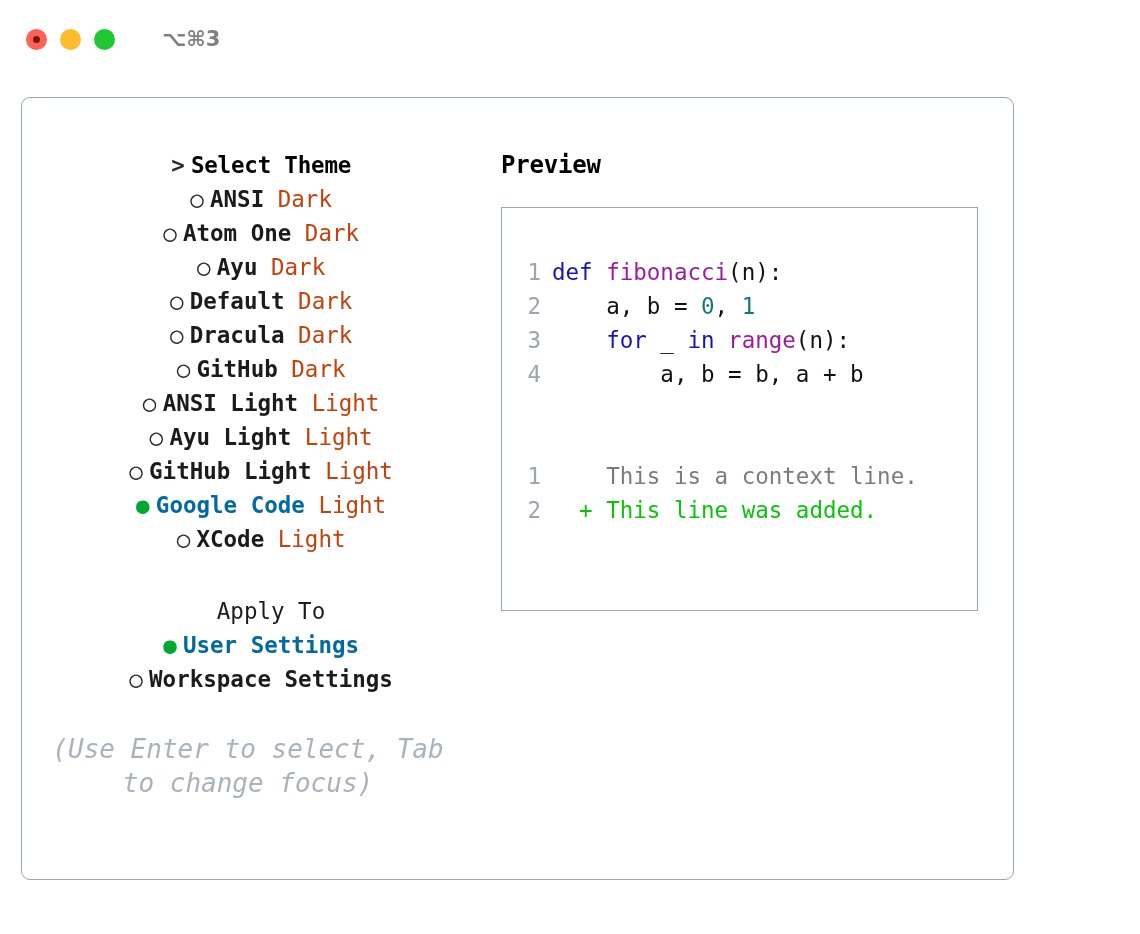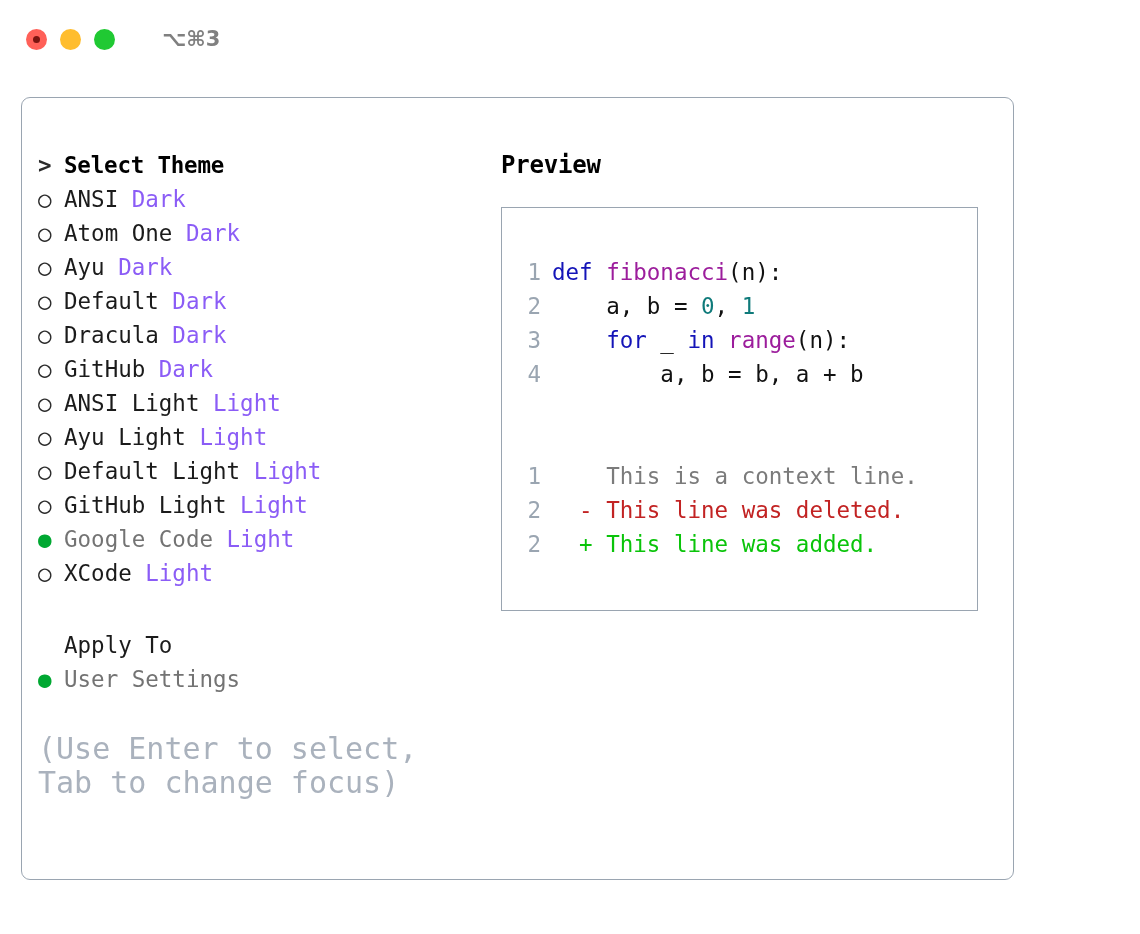--- a/index.html
+++ b/index.html
@@ -80,20 +80,21 @@
     left: 0; top: 0;
     width: 100%; height: 100%;
   }
 
   
   .left-col {
     position: absolute;
     left: 16px;
     top: 50px;
     width: 440px;
+    text-align: center;
   }
 
   .row {
     height: 34px;
     line-height: 34px;
     font-size: 22.5px;
     white-space: nowrap;
     color: #1b1b1b;
   }
   .heading {
@@ -101,33 +102,34 @@
     color: #000000;
     letter-spacing: -0.2px;
   }
   .marker {
     display: inline-block;
     width: 26px;
     color: #2b2b2b;
   }
   .marker-filled { color: #00a832; }
   .marker-blank  { color: transparent; }
-  .theme-name  { color: #1b1b1b; }
-  .theme-name.selected { color: #737373; }
-  .theme-kind  { color: #8b5cf6; margin-top: 20px; }
+  .theme-name  { color: #1b1b1b; font-weight: bold; }
+  .theme-name.selected { color: #0369a1; }
+  .theme-kind  { color: #c2410c; margin-top: 20px; }
 
   .section-gap { height: 38px; }
   .small-gap   { height: 18px; }
 
   .hint {
-    font-size: 30px;
+    font-size: 26px;
     line-height: 34px;
     color: #aab2bd;
     width: 420px;
     white-space: normal;
+    font-style: italic;
   }
 
   
   .right-col {
     position: absolute;
     left: 479px;
     top: 50px;
     width: 500px;
   }
   .preview-title {
@@ -192,34 +194,34 @@
 
         <div id="theme-list">
             <div class="row"><span class="marker">○</span><span class="theme-name">ANSI</span><span class="theme-kind"> Dark</span></div>
             <div class="row"><span class="marker">○</span><span class="theme-name">Atom One</span><span class="theme-kind"> Dark</span></div>
             <div class="row"><span class="marker">○</span><span class="theme-name">Ayu</span><span class="theme-kind"> Dark</span></div>
             <div class="row"><span class="marker">○</span><span class="theme-name">Default</span><span class="theme-kind"> Dark</span></div>
             <div class="row"><span class="marker">○</span><span class="theme-name">Dracula</span><span class="theme-kind"> Dark</span></div>
             <div class="row"><span class="marker">○</span><span class="theme-name">GitHub</span><span class="theme-kind"> Dark</span></div>
             <div class="row"><span class="marker">○</span><span class="theme-name">ANSI Light</span><span class="theme-kind"> Light</span></div>
             <div class="row"><span class="marker">○</span><span class="theme-name">Ayu Light</span><span class="theme-kind"> Light</span></div>
-            <div class="row"><span class="marker">○</span><span class="theme-name">Default Light</span><span class="theme-kind"> Light</span></div>
             <div class="row"><span class="marker">○</span><span class="theme-name">GitHub Light</span><span class="theme-kind"> Light</span></div>
             <div class="row"><span class="marker marker-filled">●</span><span class="theme-name selected">Google Code</span><span class="theme-kind"> Light</span></div>
             <div class="row"><span class="marker">○</span><span class="theme-name">XCode</span><span class="theme-kind"> Light</span></div>
           </div>
 
         <div class="section-gap"></div>
 
         <div class="row">
           <span class="marker marker-blank">·</span><span>Apply To</span>
         </div>
 
         <div id="apply-list">
             <div class="row"><span class="marker marker-filled">●</span><span class="theme-name selected">User Settings</span></div>
+            <div class="row"><span class="marker">○</span><span class="theme-name">Workspace Settings</span></div>
           </div>
 
         <div class="small-gap"></div>
         <div class="small-gap"></div>
 
         <div class="hint">(Use Enter to select, Tab to change focus)</div>
       </div>
 
       <div class="right-col">
         <div class="preview-title">Preview</div>
@@ -228,21 +230,20 @@
           <div id="code-block">
               <div class="code-line"><span class="ln">1</span><span class="kw">def</span><span class="pl"> </span><span class="fn">fibonacci</span><span class="pl">(n):</span></div>
               <div class="code-line"><span class="ln">2</span><span class="pl">    a, b = </span><span class="num">0</span><span class="pl">, </span><span class="num">1</span></div>
               <div class="code-line"><span class="ln">3</span><span class="pl">    </span><span class="kw">for</span><span class="pl"> _ </span><span class="kw">in</span><span class="pl"> </span><span class="fn">range</span><span class="pl">(n):</span></div>
               <div class="code-line"><span class="ln">4</span><span class="pl">        a, b = b, a + b</span></div>
             </div>
           <div class="blank-line"></div>
           <div class="blank-line"></div>
           <div id="diff-block">
               <div class="code-line"><span class="ln">1</span><span class="ctx">   </span><span class="ctx"> This is a context line.</span></div>
-              <div class="code-line"><span class="ln">2</span><span class="del">  -</span><span class="del"> This line was deleted.</span></div>
               <div class="code-line"><span class="ln">2</span><span class="add">  +</span><span class="add"> This line was added.</span></div>
             </div>
         </div>
       </div>
 
     </div>
   </div>
 </div>
 
 </body></html>

